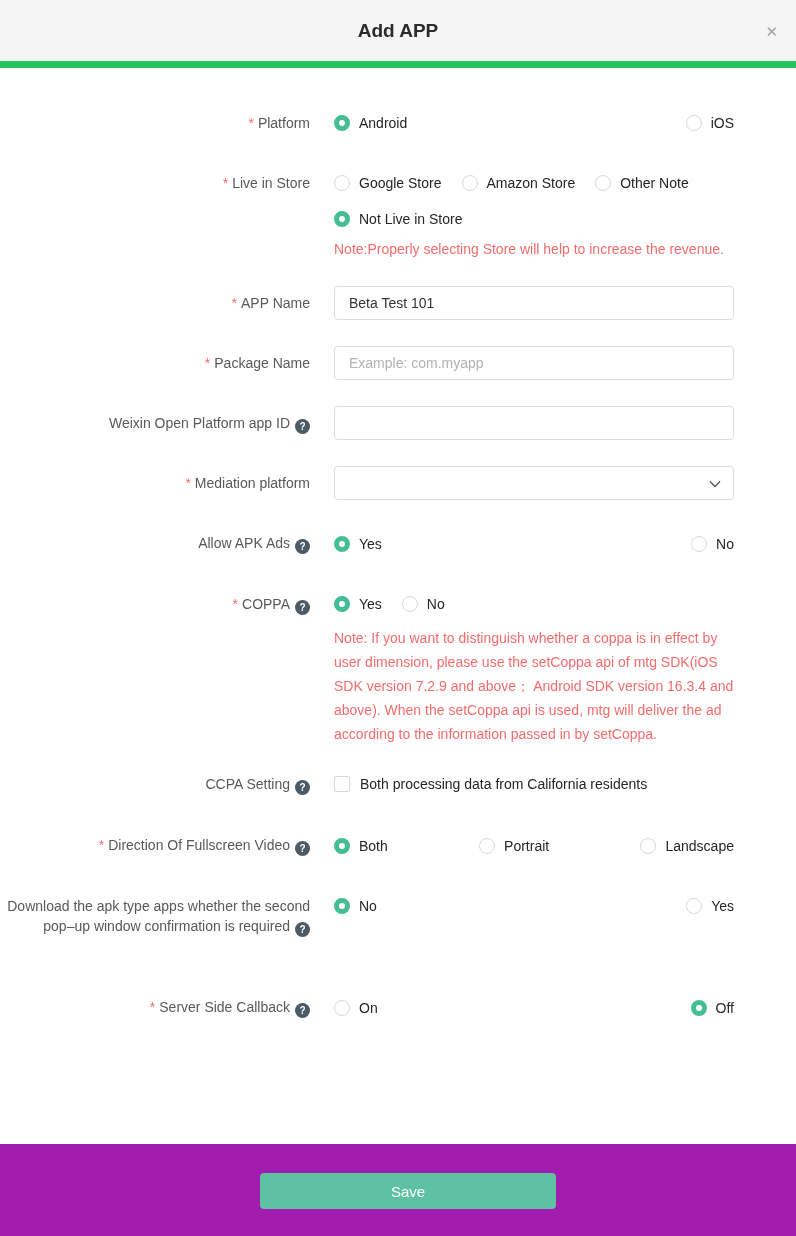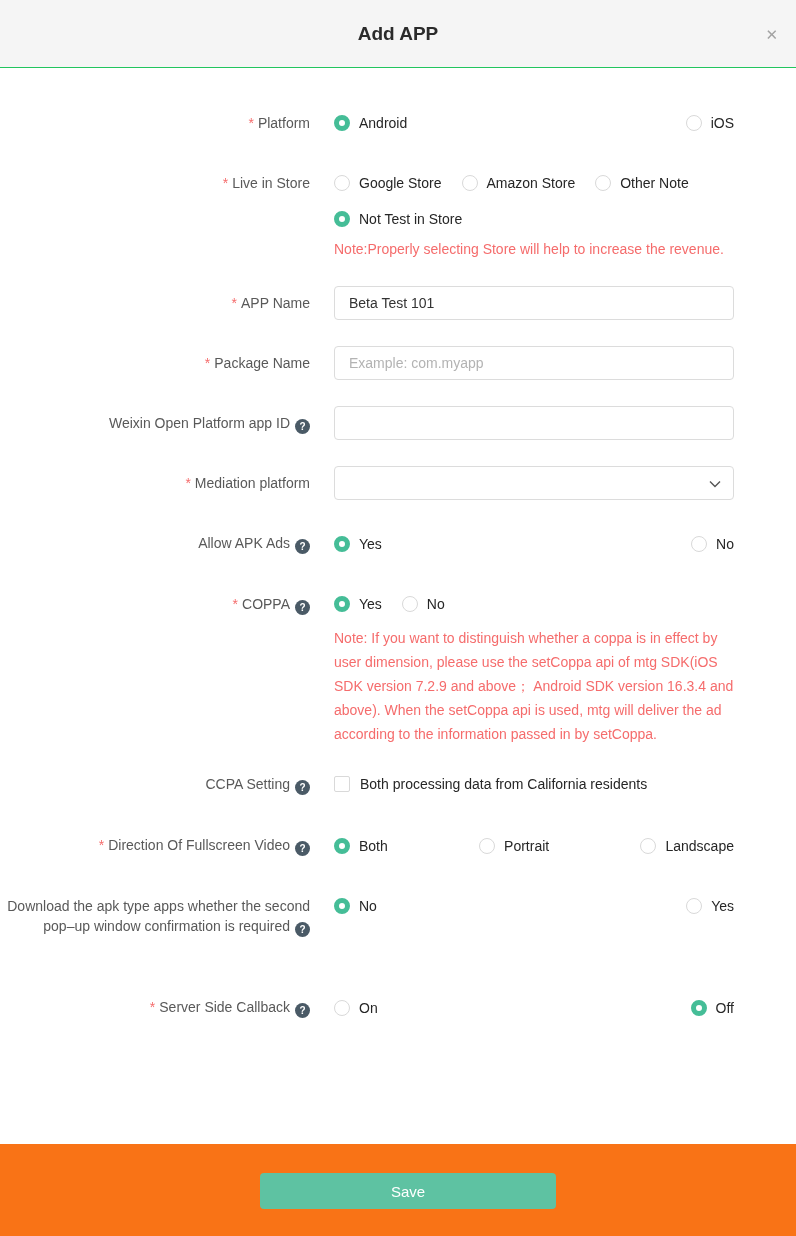--- a/index.html
+++ b/index.html
@@ -8,21 +8,21 @@
     width: 796px; height: 1236px;
     display: flex; flex-direction: column;
     font-family: "Liberation Sans", sans-serif;
     font-size: 14px; color: #595959;
     background: #fff; overflow: hidden; position: relative;
   }
 
   
   .dialog-header {
     flex: 0 0 68px; background: #f5f5f5;
-    border-bottom: 1px solid #22c55e;
+    border-bottom: 7px solid #22c55e;
     display: flex; align-items: center; justify-content: center;
     position: relative;
   }
   .dialog-title { font-size: 19px; font-weight: bold; color: #2b2b2b; }
   .close-btn {
     position: absolute; right: 18px; top: 50%; transform: translateY(-50%);
     font-size: 15px; color: #a3a3a3; cursor: pointer; line-height: 1;
   }
 
   
@@ -81,21 +81,21 @@
   .mb-input { margin-bottom: 26px; }
   .mb-mediation { margin-bottom: 33px; }
   .mb-apk { margin-bottom: 40px; }
   .coppa-group { margin-bottom: 28px; }
   .mb-ccpa { margin-bottom: 40px; }
   .mb-direction { margin-bottom: 40px; }
   .mb-download { margin-bottom: 60px; }
 
   
   .dialog-footer {
-    flex: 0 0 92px; background: #f97316;
+    flex: 0 0 92px; background: #a21caf;
     display: flex; justify-content: center; align-items: flex-start;
     padding-top: 29px;
     padding-left: 20px;
   }
   .save-btn {
     width: 296px; height: 36px; background: #5ec2a2; color: #fff;
     border: none; border-radius: 4px; font-family: "Liberation Sans", sans-serif;
     font-size: 15px; cursor: pointer;
   }
 </style>
@@ -142,21 +142,21 @@
             <span>Amazon Store</span>
           </label>
           <label class="radio">
             <span class="rb"></span>
             <span>Other Note</span>
           </label>
         </div>
         <div class="radios live-row2">
           <label class="radio">
             <span class="rb checked"></span>
-            <span>Not Test in Store</span>
+            <span>Not Live in Store</span>
           </label>
         </div>
         <div class="note">Note:Properly selecting Store will help to increase the revenue.</div>
       </div>
     </div>
 
     <div class="row center mb-input">
       <div class="flabel">
         <span class="req">*</span><span>APP Name</span>
       </div>

